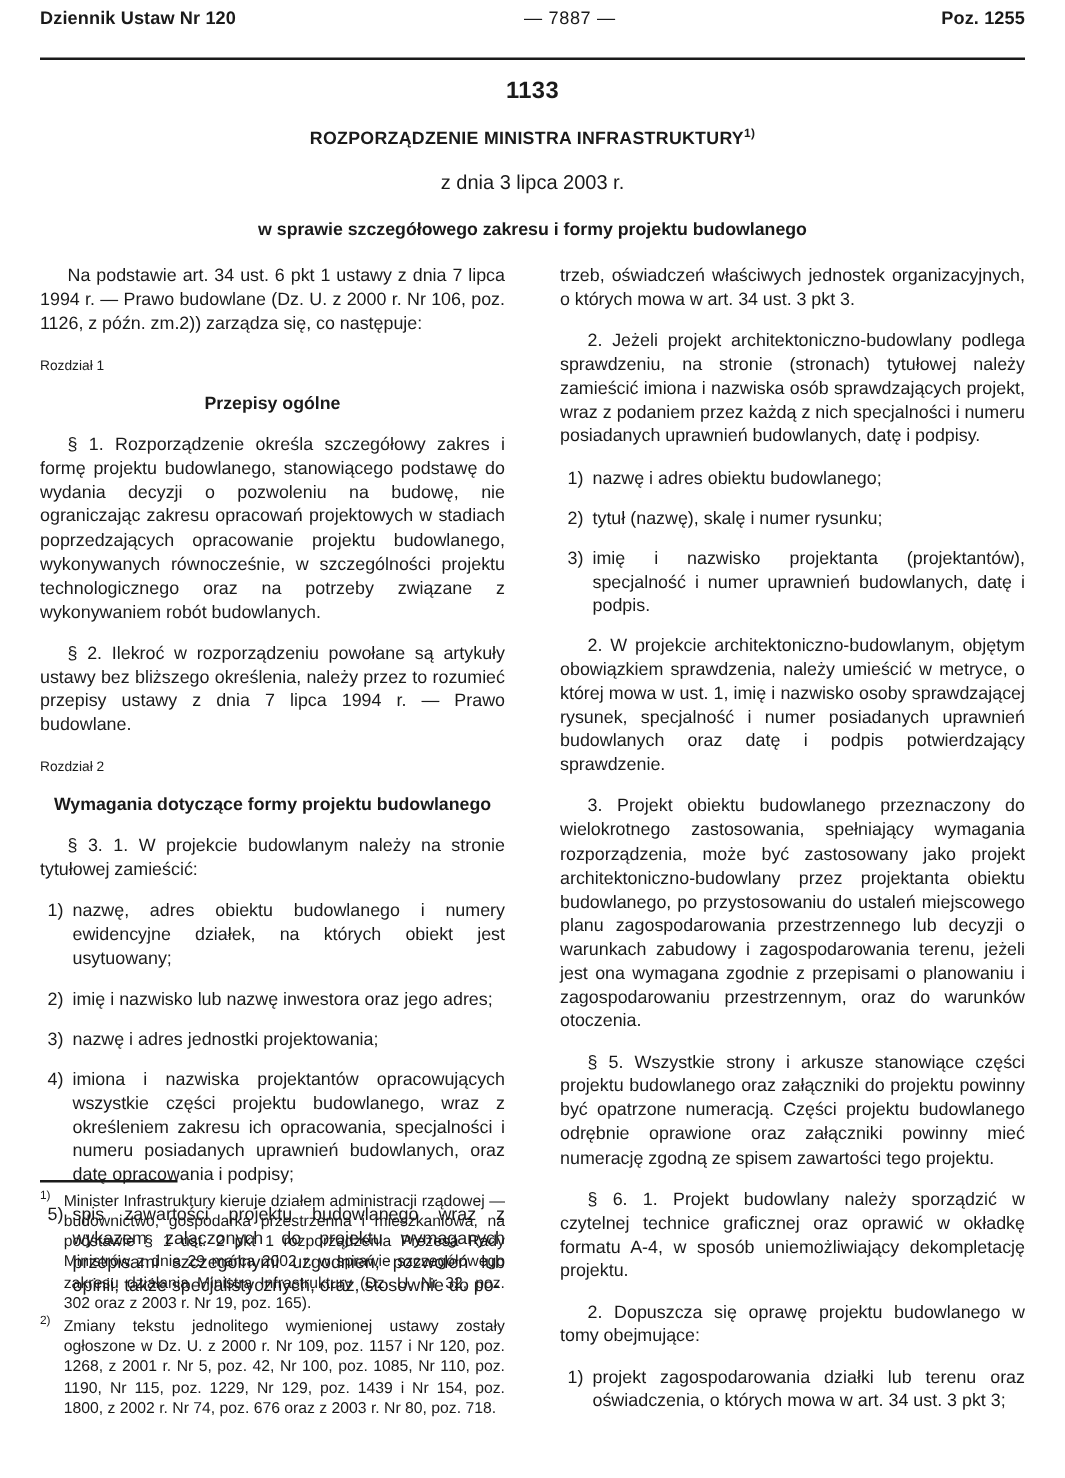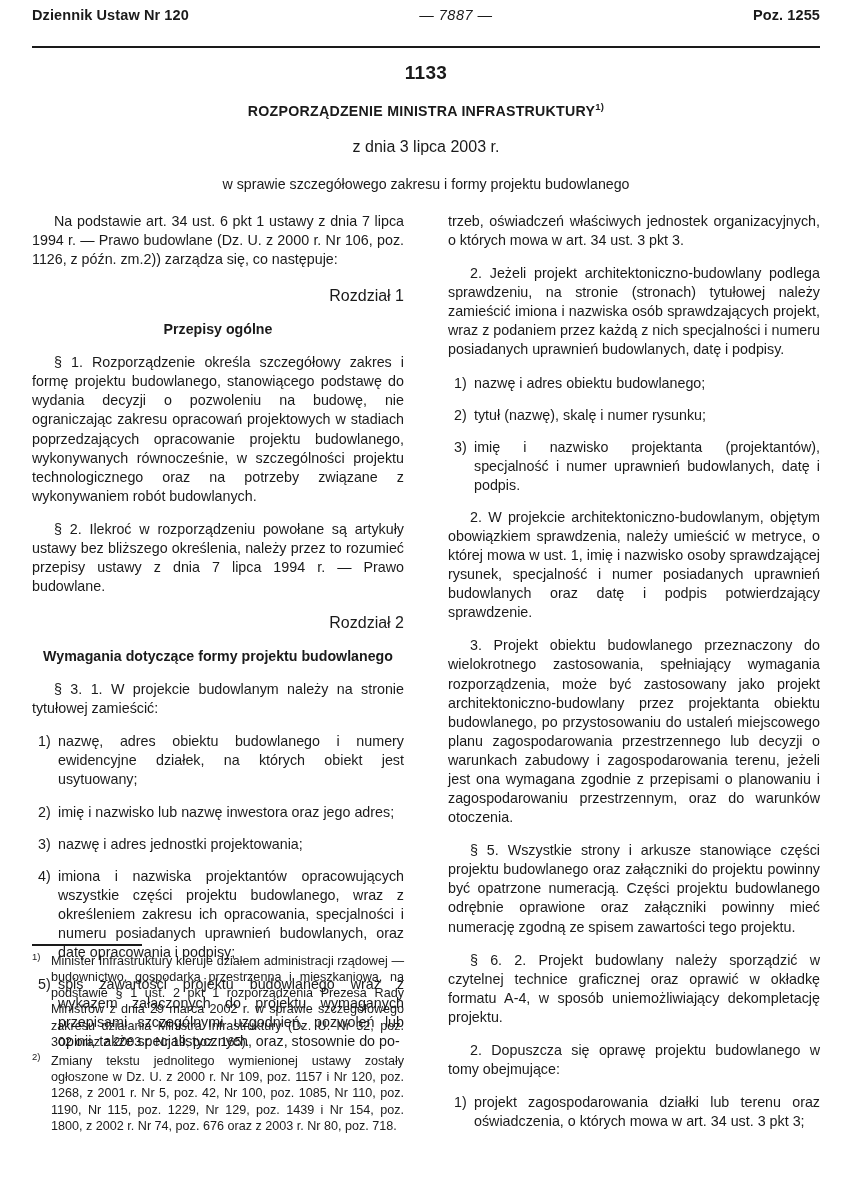--- a/index.html
+++ b/index.html
@@ -35,21 +35,20 @@
     justify-content: space-between;
     font-size: 14.5px;
     font-weight: 600;
     letter-spacing: 0.1px;
   }
   .page-header .hdr-center {
     flex: 0 0 auto;
     margin-left: -30px;
     font-weight: 500;
     letter-spacing: 0.5px;
-    font-style: italic;
   }
   .header-rule {
     position: absolute;
     left: 32px;
     top: 46px;
     width: 788px;
     height: 2px;
     background: #1a1a1a;
   }
 
@@ -79,21 +78,21 @@
     vertical-align: super;
     line-height: 0;
   }
   .act-date {
     font-size: 16px;
     font-weight: 400;
     margin: 0 0 20px 0;
   }
   .act-subject {
     font-size: 14.2px;
-    font-weight: normal;
+    font-weight: bold;
     margin: 0;
   }
 
   
   .columns {
     position: absolute;
     left: 32px;
     top: 196px;
     width: 788px;
     height: 970px;
@@ -112,22 +111,22 @@
     line-height: 1.335;
     text-align: justify;
     text-indent: 22px;
     hyphens: none;
     word-spacing: -0.1px;
   }
   p.body.noindent { text-indent: 0; }
 
   .chapter {
     margin: 18px 0 16px 0;
-    font-size: 16px;
-    text-align: right;
+    font-size: 11px;
+    text-align: left;
     text-indent: 0;
   }
   .chapter-title {
     margin: 0 0 16px 0;
     font-size: 14.2px;
     font-weight: bold;
     text-align: center;
     text-indent: 0;
   }
 
@@ -236,21 +235,21 @@
 
       <ol class="numlist" id="list-par4">
           <li><span class="marker">1)</span><span>nazwę i adres obiektu budowlanego;</span></li>
           <li><span class="marker">2)</span><span>tytuł (nazwę), skalę i numer rysunku;</span></li>
           <li><span class="marker">3)</span><span>imię i nazwisko projektanta (projektantów), specjalność i numer uprawnień budowlanych, datę i podpis.</span></li>
         </ol>
 
       <p class="body">2. W projekcie architektoniczno-budowlanym, objętym obowiązkiem sprawdzenia, należy umieścić w metryce, o której mowa w ust. 1, imię i nazwisko osoby sprawdzającej rysunek, specjalność i numer posiadanych uprawnień budowlanych oraz datę i podpis potwierdzający sprawdzenie.</p>
       <p class="body">3. Projekt obiektu budowlanego przeznaczony do wielokrotnego zastosowania, spełniający wymagania rozporządzenia, może być zastosowany jako projekt architektoniczno-budowlany przez projektanta obiektu budowlanego, po przystosowaniu do ustaleń miejscowego planu zagospodarowania przestrzennego lub decyzji o warunkach zabudowy i zagospodarowania terenu, jeżeli jest ona wymagana zgodnie z przepisami o planowaniu i zagospodarowaniu przestrzennym, oraz do warunków otoczenia.</p>
       <p class="body">§ 5. Wszystkie strony i arkusze stanowiące części projektu budowlanego oraz załączniki do projektu powinny być opatrzone numeracją. Części projektu budowlanego odrębnie oprawione oraz załączniki powinny mieć numerację zgodną ze spisem zawartości tego projektu.</p>
-      <p class="body">§ 6. 2. Projekt budowlany należy sporządzić w czytelnej technice graficznej oraz oprawić w okładkę formatu A-4, w sposób uniemożliwiający dekompletację projektu.</p>
+      <p class="body">§ 6. 1. Projekt budowlany należy sporządzić w czytelnej technice graficznej oraz oprawić w okładkę formatu A-4, w sposób uniemożliwiający dekompletację projektu.</p>
       <p class="body">2. Dopuszcza się oprawę projektu budowlanego w tomy obejmujące:</p>
 
       <ol class="numlist" id="list-par6">
           <li><span class="marker">1)</span><span>projekt zagospodarowania działki lub terenu oraz oświadczenia, o których mowa w art. 34 ust. 3 pkt  3;</span></li>
         </ol>
     </div>
   </div>
 
   <div class="footnotes">
     <div class="footnote-rule"></div>

